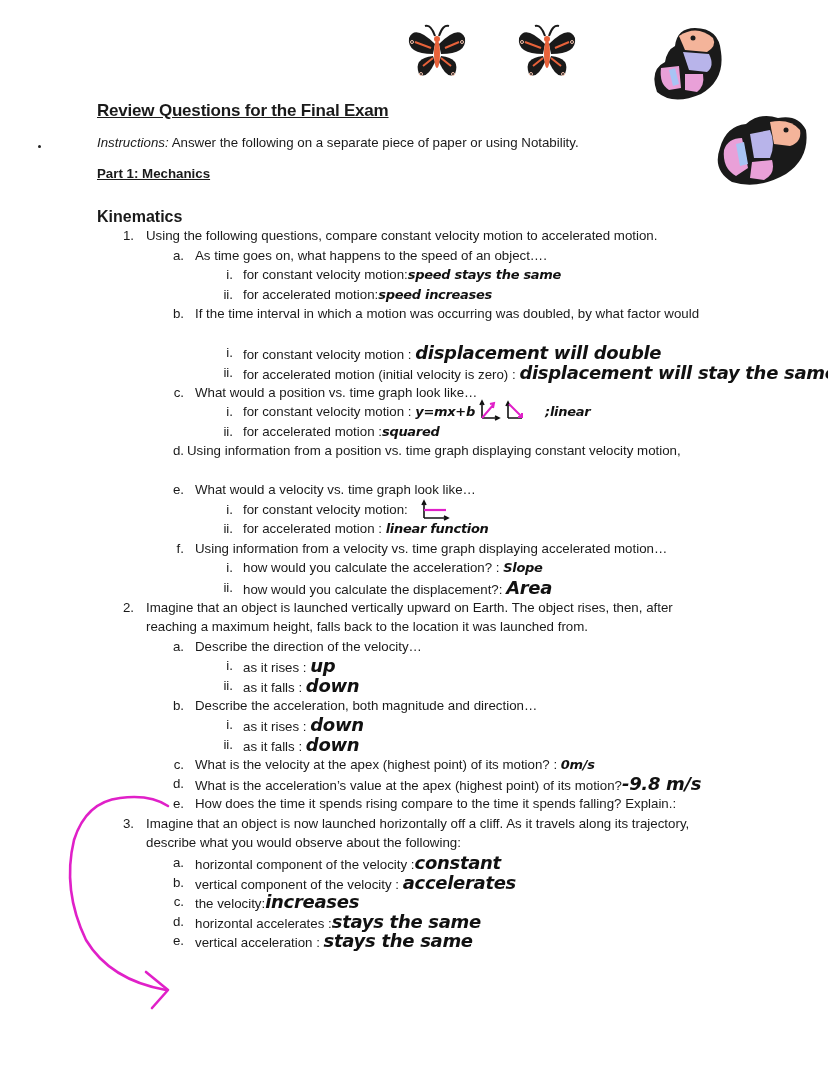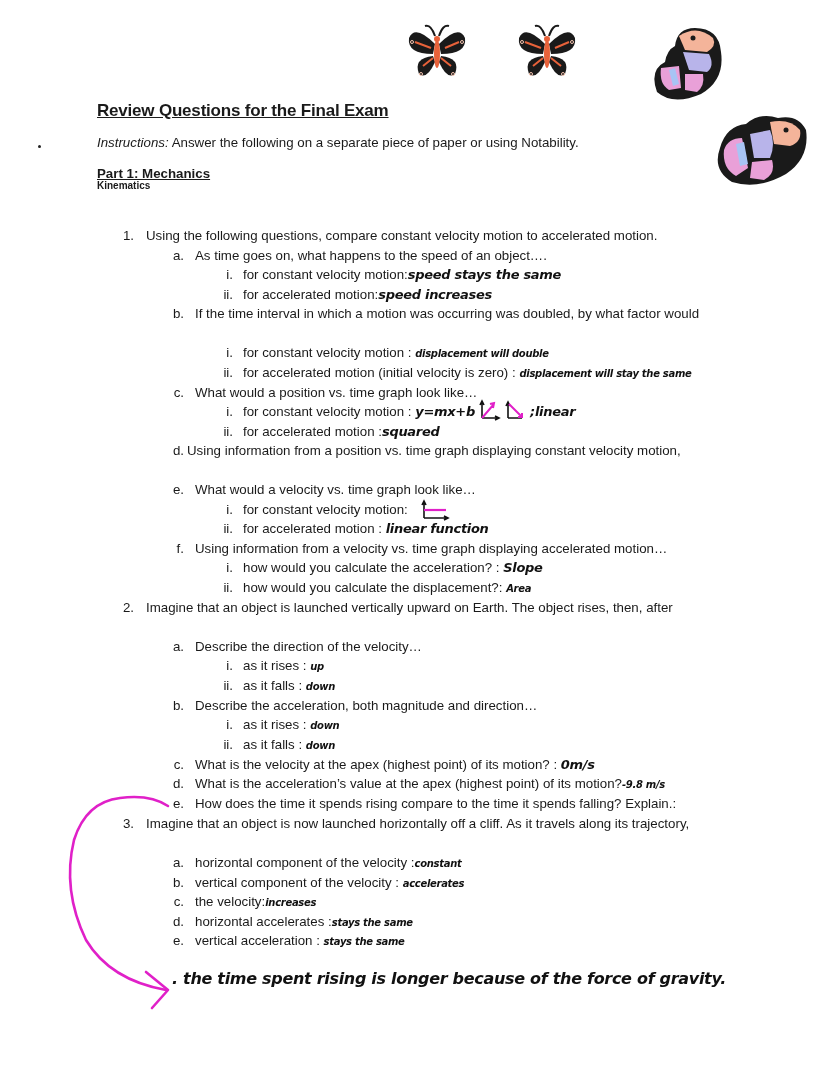--- a/index.html
+++ b/index.html
@@ -4,25 +4,25 @@
 <style>
   html, body { margin:0; padding:0; background:#ffffff; }
   body { width:828px; height:1073px; position:relative; overflow:hidden;
          font-family:"Liberation Sans", sans-serif; color:#1a1a1a; }
   .page { position:absolute; left:0; top:0; width:828px; height:1073px; }
   .abs { position:absolute; white-space:nowrap; }
   .title { left:97px; top:101px; font-size:17px; font-weight:bold; text-decoration:underline; letter-spacing:-0.2px; }
   .instr { left:97px; top:135px; font-size:13.3px; }
   .instr i { font-style:italic; }
   .part { left:97px; top:166px; font-size:13.3px; font-weight:bold; text-decoration:underline; }
-  .section { left:97px; top:180px; font-size:10px; font-weight:bold; }
+  .section { left:97px; top:208px; font-size:16px; font-weight:bold; }
   .line { position:absolute; font-size:13.3px; white-space:nowrap; height:20px; line-height:20px; }
   .m-num { position:absolute; width:16px; text-align:right; }
   .hand { font-family:"DejaVu Sans", sans-serif; font-weight:bold; font-size:13px; letter-spacing:-0.3px; color:#111; font-style:italic; }
-  .hand.big { font-size:10px;font-style:italic; }
+  .hand.big { font-size:18px;font-style:italic; }
   .stray-dot { position:absolute; left:38px; top:145px; width:3px; height:3px; border-radius:50%; background:#222; }
   svg { position:absolute; }
   .pink-note { position:absolute; left:172px; top:969px; font-family:"DejaVu Sans", sans-serif; font-style:italic; font-size:16px; font-weight:bold; color:#111; letter-spacing:-0.3px; white-space:nowrap; }
 </style>
 </head>
 <body>
 
 <div class="page">
 
   <svg style="left:405px;top:18px" width="65" height="65" viewBox="0 0 65 65">
@@ -116,21 +116,21 @@
   <div class="line" style="top:402px;left:0">
     <span class="m-num" style="left:217px">i.</span>
     <span style="position:absolute;left:243px"><span>for constant velocity motion :</span> <span class="hand">y=mx+b</span></span>
   </div>
   <svg style="left:478px;top:398px" width="50" height="24" viewBox="0 0 50 24">
     <path d="M4 20 L4 4 M2 7 L4 3 L6 7 M4 20 L20 20 M17 18 L21 20 L17 22" stroke="#111" stroke-width="1.6" fill="none"></path>
     <path d="M4 20 L16 6 M12 6 L16 5 L15 10" stroke="#e020c8" stroke-width="2" fill="none"></path>
     <path d="M30 20 L30 5 M28 8 L30 4 L32 8 M30 20 L44 20" stroke="#111" stroke-width="1.6" fill="none"></path>
     <path d="M31 6 L44 19 M40 19 L44 19 L44 15" stroke="#e020c8" stroke-width="2" fill="none"></path>
   </svg>
-  <span class="hand" style="position:absolute;left:530px;top:402px;line-height:20px">;linear</span>
+  <span class="hand" style="position:absolute;left:545px;top:402px;line-height:20px">;linear</span>
   <div class="line" style="top:422px;left:0">
     <span class="m-num" style="left:217px">ii.</span>
     <span style="position:absolute;left:243px"><span>for accelerated motion :</span><span class="hand">squared</span></span>
   </div>
   <div class="line" style="top:441px;left:0">
     <span class="m-num" style="left:168px">d.</span>
     <span style="position:absolute;left:187px">Using information from a position vs. time graph displaying constant velocity motion,</span>
   </div>
   <div class="line" style="top:480px;left:0">
     <span class="m-num" style="left:168px">e.</span>
@@ -158,20 +158,21 @@
   </div>
   <div class="line" style="top:578px;left:0">
     <span class="m-num" style="left:217px">ii.</span>
     <span style="position:absolute;left:243px"><span>how would you calculate the displacement?:</span> <span class="hand big">Area</span></span>
   </div>
 
   <div class="line" style="top:598px;left:0">
     <span class="m-num" style="left:118px">2.</span>
     <span style="position:absolute;left:146px">Imagine that an object is launched vertically upward on Earth. The object rises, then, after</span>
   </div>
+  <div class="line" style="top:617px;left:146px">reaching a maximum height, falls back to the location it was launched from.</div>
   <div class="line" style="top:637px;left:0">
     <span class="m-num" style="left:168px">a.</span>
     <span style="position:absolute;left:195px">Describe the direction of the velocity…</span>
   </div>
   <div class="line" style="top:656px;left:0">
     <span class="m-num" style="left:217px">i.</span>
     <span style="position:absolute;left:243px"><span>as it rises :</span> <span class="hand big">up</span></span>
   </div>
   <div class="line" style="top:676px;left:0">
     <span class="m-num" style="left:217px">ii.</span>
@@ -199,20 +200,21 @@
   </div>
   <div class="line" style="top:794px;left:0">
     <span class="m-num" style="left:168px">e.</span>
     <span style="position:absolute;left:195px">How does the time it spends rising compare to the time it spends falling? Explain.:</span>
   </div>
 
   <div class="line" style="top:814px;left:0">
     <span class="m-num" style="left:118px">3.</span>
     <span style="position:absolute;left:146px">Imagine that an object is now launched horizontally off a cliff. As it travels along its trajectory,</span>
   </div>
+  <div class="line" style="top:833px;left:146px">describe what you would observe about the following:</div>
   <div class="line" style="top:853px;left:0">
     <span class="m-num" style="left:168px">a.</span>
     <span style="position:absolute;left:195px"><span>horizontal component of the velocity :</span><span class="hand big">constant</span></span>
   </div>
   <div class="line" style="top:873px;left:0">
     <span class="m-num" style="left:168px">b.</span>
     <span style="position:absolute;left:195px"><span>vertical component of the velocity :</span> <span class="hand big">accelerates</span></span>
   </div>
   <div class="line" style="top:892px;left:0">
     <span class="m-num" style="left:168px">c.</span>
@@ -225,14 +227,13 @@
   <div class="line" style="top:931px;left:0">
     <span class="m-num" style="left:168px">e.</span>
     <span style="position:absolute;left:195px"><span>vertical acceleration :</span> <span class="hand big">stays the same</span></span>
   </div>
 
   <svg style="left:0;top:780px" width="200" height="240" viewBox="0 0 200 240">
     <path d="M168 26 Q150 14 120 18 Q86 22 74 60 Q62 110 86 160 Q110 200 166 210" stroke="#e020c8" stroke-width="2.6" fill="none" stroke-linecap="round"></path>
     <path d="M146 192 L168 210 L152 228" stroke="#e020c8" stroke-width="2.6" fill="none" stroke-linecap="round" stroke-linejoin="round"></path>
   </svg>
 
-  <div class="pink-note">. the time spent rising is longer because of the force of gravity.</div>
 </div>
 
 </body></html>

